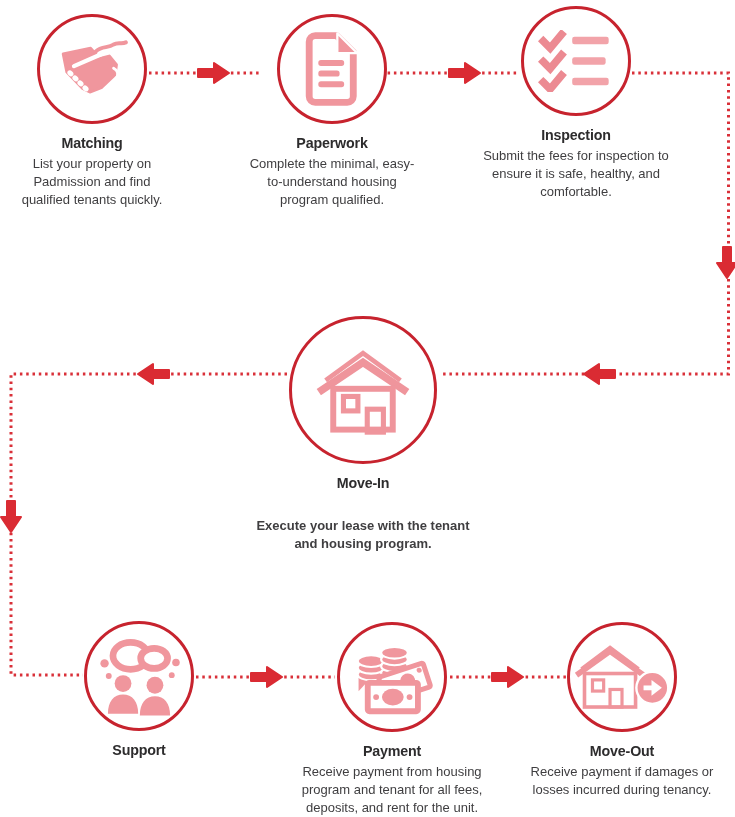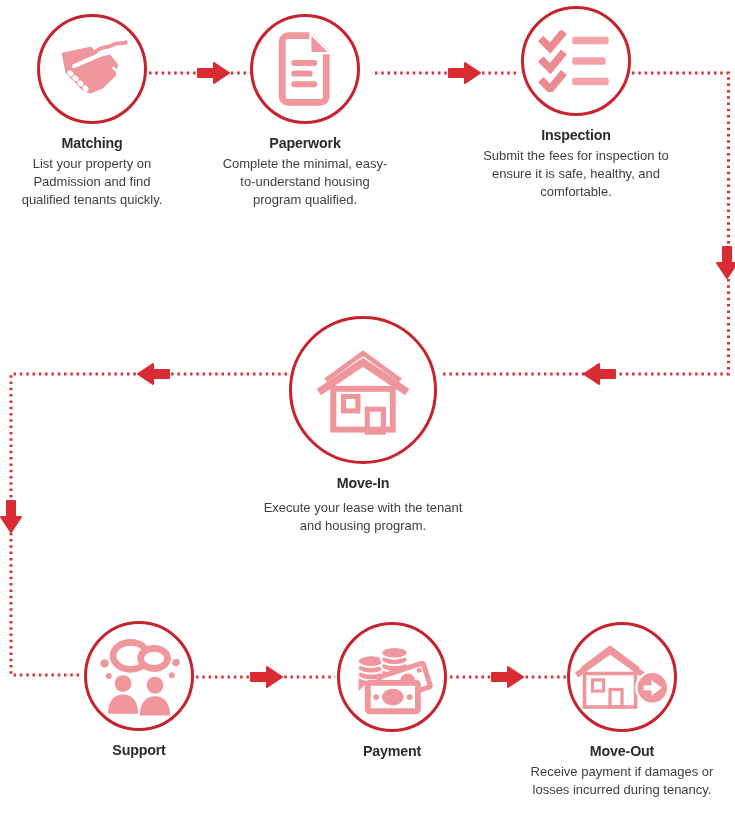--- a/index.html
+++ b/index.html
@@ -18,21 +18,21 @@
     box-sizing:border-box;
   }
   .circle.big{width:148px;height:148px;}
   .step-title{
     margin-top:10px;font-size:15.5px;font-weight:bold;color:#2d2c2d;
     line-height:17px;letter-spacing:-0.2px;transform:scaleX(0.92);transform-origin:50% 50%;
   }
   .step-desc{
     margin-top:4px;font-size:13px;color:#3f3e40;line-height:18px;white-space:pre-line;
   }
-  .step-desc.gap-lg{margin-top:8px;}
+  .step-desc.gap-lg{margin-top:26px;font-weight:bold;}
 </style>
 </head>
 <body>
 
 <div class="stage">
 
   <svg class="connectors" width="735" height="817" viewBox="0 0 735 817">
     <g stroke="#d93039" stroke-width="3" stroke-dasharray="2.5 3.8" fill="none">
       <path d="M149,73 H261"></path>
       <path d="M375,73 H519"></path>
@@ -67,21 +67,21 @@
         </g>
         <path d="M80,44 q9,5 4,14" fill="none" stroke="#ffffff" stroke-width="4" stroke-linecap="round"></path>
       </svg>
     </div>
     <div class="step-title">Matching</div>
     <div class="step-desc">List your property on
 Padmission and find
 qualified tenants quickly.</div>
   </div>
 
-  <div class="step w230" style="left:190px;top:14px">
+  <div class="step w230" style="left:217px;top:14px">
     <div class="circle">
       <svg width="58" height="76" viewBox="0 0 76 100">
         <path d="M16,6 H44 L66,28 V86 a8,8 0 0 1 -8,8 H16 a8,8 0 0 1 -8,-8 V14 a8,8 0 0 1 8,-8 Z" fill="#ffffff" stroke="#f0969d" stroke-width="9" stroke-linejoin="round"></path>
         <path d="M45,3 L71,29 H45 Z" fill="#f0969d" stroke="#ffffff" stroke-width="3" stroke-linejoin="round"></path>
         <g fill="#f0969d">
           <rect x="20" y="38" width="34" height="8" rx="3.5"></rect>
           <rect x="20" y="52" width="28" height="8" rx="3.5"></rect>
           <rect x="20" y="66" width="34" height="8" rx="3.5"></rect>
         </g>
       </svg>
@@ -168,20 +168,23 @@
           <circle cx="74" cy="55" r="9" fill="#f0969d"></circle>
           <circle cx="91" cy="47" r="3" fill="#f0969d"></circle>
         </g>
         <rect x="26" y="56" width="60" height="34" rx="2" fill="#ffffff" stroke="#f0969d" stroke-width="7"></rect>
         <ellipse cx="56" cy="73" rx="13" ry="10" fill="#f0969d"></ellipse>
         <circle cx="36" cy="73" r="3.5" fill="#f0969d"></circle>
         <circle cx="76" cy="73" r="3.5" fill="#f0969d"></circle>
       </svg>
     </div>
     <div class="step-title">Payment</div>
+    <div class="step-desc">Receive payment from housing
+program and tenant for all fees,
+deposits, and rent for the unit.</div>
   </div>
 
   <div class="step w230" style="left:507px;top:622px">
     <div class="circle">
       <svg width="104" height="75" viewBox="0 0 130 94">
         <g stroke="#ef959c" fill="none">
           <path d="M14,36 L50,9 L86,36" stroke-width="4"></path>
           <path d="M8,44 L50,14 L92,44" stroke-width="7"></path>
           <rect x="18" y="42" width="64" height="42" stroke-width="4.5"></rect>
           <rect x="28" y="50" width="14" height="14" stroke-width="4"></rect>

